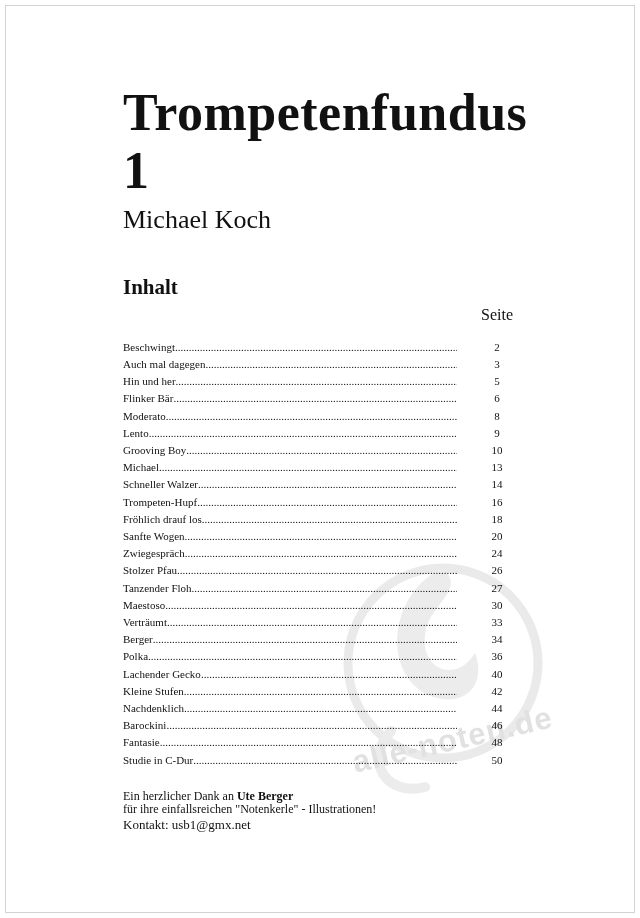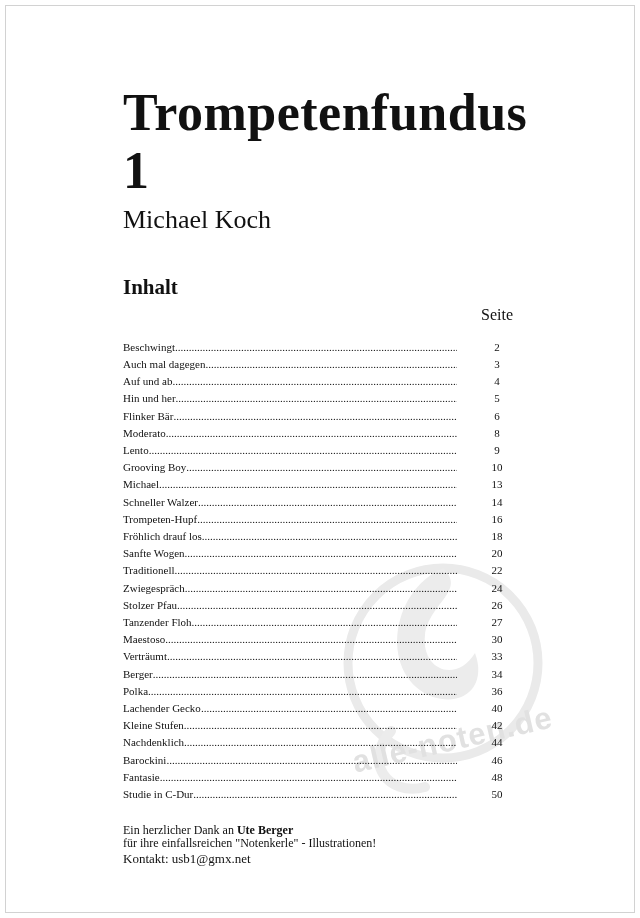--- a/index.html
+++ b/index.html
@@ -151,25 +151,20 @@
           <span class="toc-title">Beschwingt</span>
           <span class="toc-dots"></span>
           <span class="toc-page">2</span>
         </div>
         <div class="toc-row">
           <span class="toc-title">Auch mal dagegen</span>
           <span class="toc-dots"></span>
           <span class="toc-page">3</span>
         </div>
         <div class="toc-row">
-          <span class="toc-title">Auf und ab</span>
-          <span class="toc-dots"></span>
-          <span class="toc-page">4</span>
-        </div>
-        <div class="toc-row">
           <span class="toc-title">Hin und her</span>
           <span class="toc-dots"></span>
           <span class="toc-page">5</span>
         </div>
         <div class="toc-row">
           <span class="toc-title">Flinker Bär</span>
           <span class="toc-dots"></span>
           <span class="toc-page">6</span>
         </div>
         <div class="toc-row">
@@ -204,25 +199,20 @@
         </div>
         <div class="toc-row">
           <span class="toc-title">Fröhlich drauf los</span>
           <span class="toc-dots"></span>
           <span class="toc-page">18</span>
         </div>
         <div class="toc-row">
           <span class="toc-title">Sanfte Wogen</span>
           <span class="toc-dots"></span>
           <span class="toc-page">20</span>
-        </div>
-        <div class="toc-row">
-          <span class="toc-title">Traditionell</span>
-          <span class="toc-dots"></span>
-          <span class="toc-page">22</span>
         </div>
         <div class="toc-row">
           <span class="toc-title">Zwiegespräch</span>
           <span class="toc-dots"></span>
           <span class="toc-page">24</span>
         </div>
         <div class="toc-row">
           <span class="toc-title">Stolzer Pfau</span>
           <span class="toc-dots"></span>
           <span class="toc-page">26</span>

